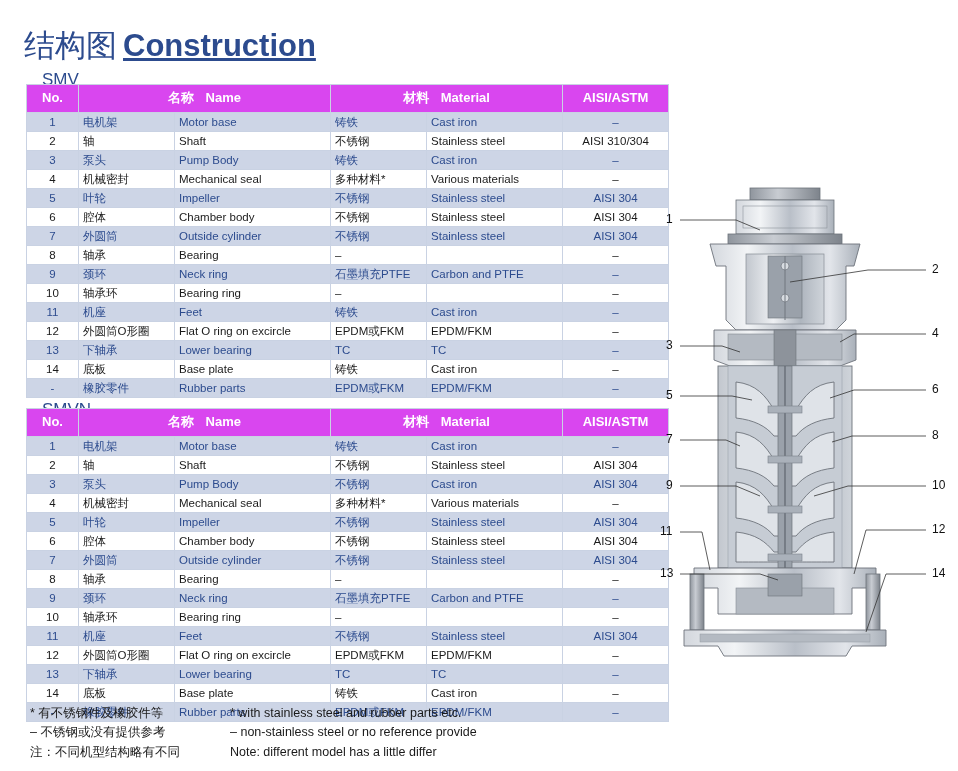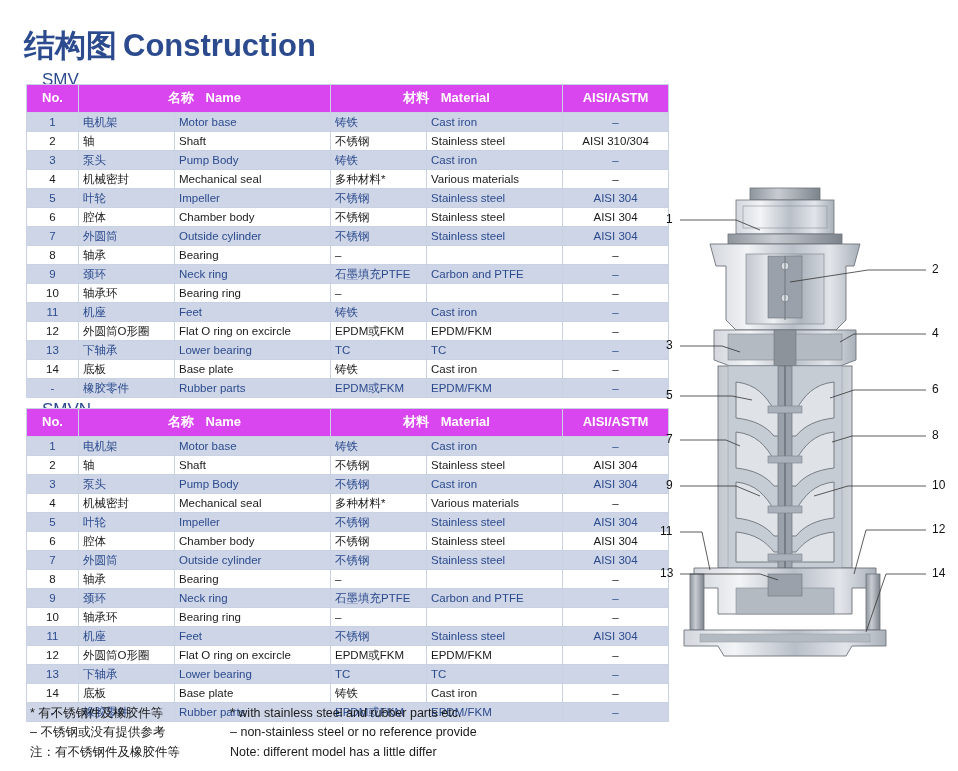--- a/index.html
+++ b/index.html
@@ -17,22 +17,22 @@
   }
   .page-title {
     position: absolute;
     left: 24px;
     top: 4px;
     font-size: 31px;
     color: #2c4b8e;
     letter-spacing: 0px;
     white-space: nowrap;
   }
-  .page-title .cn { font-weight: bold; }
-  .page-title .en { margin-left: 6px; }
+  .page-title .cn { font-weight: normal; }
+  .page-title .en { margin-left: 6px; text-decoration: underline; }
 
   .section-label {
     position: absolute;
     font-size: 17px;
     color: #2c4b8e;
     font-weight: normal;
   }
   #smv-label { left: 42px; top: 70px; }
   #smvn-label { left: 42px; top: 400px; }
 
@@ -425,21 +425,21 @@
 <div class="footnotes">
   <div class="row">
     <div class="cn-col">* 有不锈钢件及橡胶件等</div>
     <div class="en-col">* with stainless steel and rubber parts etc.</div>
   </div>
   <div class="row">
     <div class="cn-col">– 不锈钢或没有提供参考</div>
     <div class="en-col">– non-stainless steel or no reference provide</div>
   </div>
   <div class="row">
-    <div class="cn-col">注：有不锈钢件及橡胶件等</div>
+    <div class="cn-col">注：不同机型结构略有不同</div>
     <div class="en-col">Note: different model has a little differ</div>
   </div>
 </div>
 
 <div id="drawing">
   <svg width="318" height="500" viewBox="0 0 318 500">
     <defs>
       <linearGradient id="metal" x1="0" y1="0" x2="1" y2="0">
         <stop offset="0%" stop-color="#d3d7dd"></stop>
         <stop offset="25%" stop-color="#f2f4f6"></stop>

